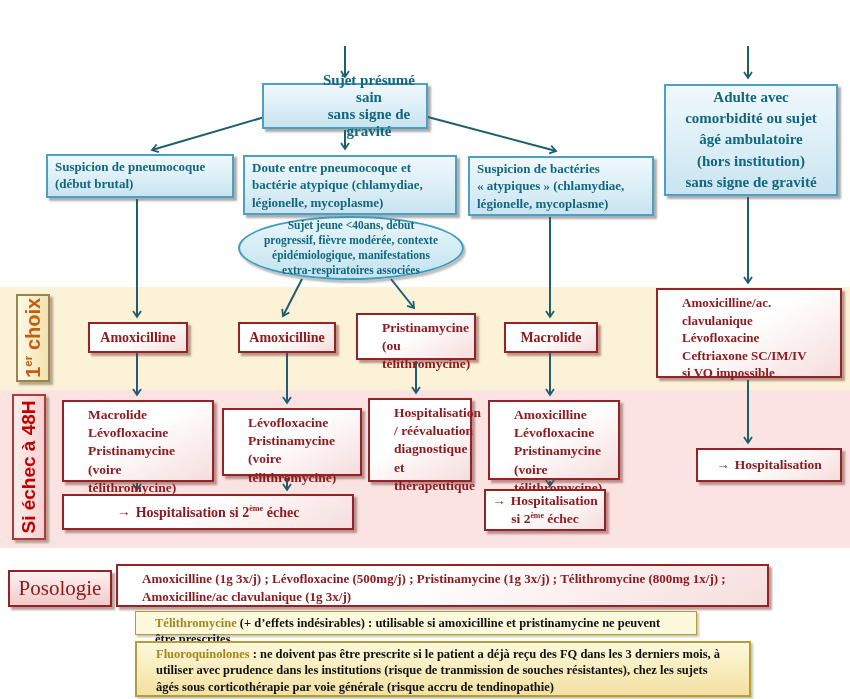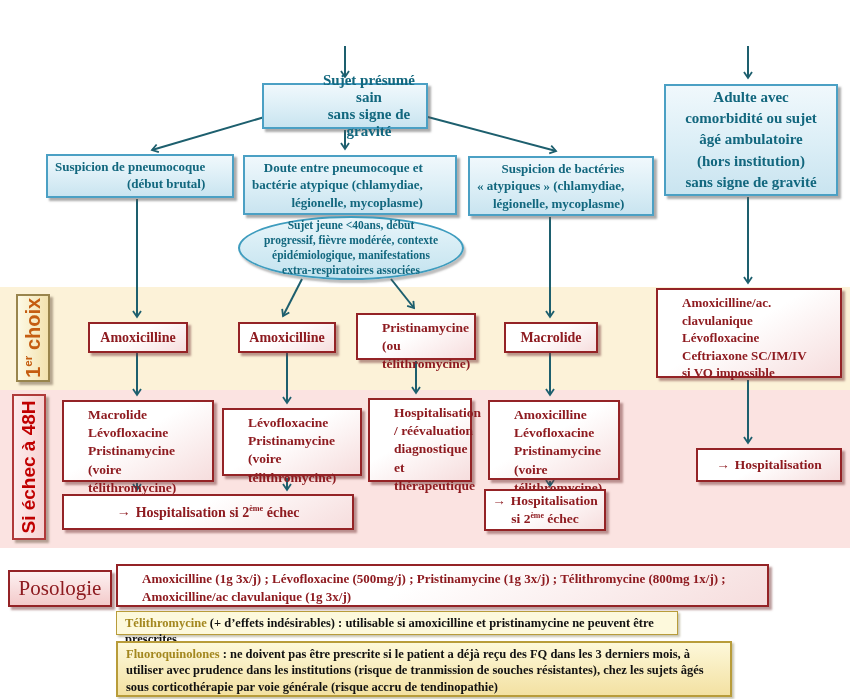--- a/index.html
+++ b/index.html
@@ -13,21 +13,21 @@
   #band-echec{top:390px;height:158px;background:#fbe3e1;}
 
   
   .tealbox{
     background:linear-gradient(180deg,#f0f8fc 0%,#dbeef6 55%,#c9e4f0 100%);
     border:2px solid #4ba0c4;color:#12677e;font-weight:bold;
     box-shadow:3px 3px 2px rgba(90,90,90,.5);
     display:flex;align-items:center;justify-content:center;
     white-space:pre-line;text-align:center;
   }
-  .tealbox.leftal{justify-content:flex-start;text-align:right;padding:14px 7px;}
+  .tealbox.leftal{justify-content:flex-start;text-align:left;padding:14px 7px;}
   .ellipse{
     border-radius:50%;background:linear-gradient(180deg,#e8f5fa,#c3e3ef);
     border:2px solid #3e9cbe;color:#12677e;font-weight:bold;
     display:flex;align-items:center;justify-content:center;
     white-space:pre-line;text-align:center;box-shadow:2px 3px 2px rgba(90,90,90,.4);
   }
   
   .redbox{
     background:linear-gradient(150deg,#ffffff 45%,#f6dddd 100%);
     border:2px solid #942326;color:#8e1b20;font-weight:bold;
@@ -52,23 +52,24 @@
   }
   .bandlabel .rot{transform:rotate(-90deg);white-space:nowrap;}
   #label-choix{background:linear-gradient(90deg,#fdf9e4,#f2e2ae);border:2px solid #99854d;color:#c55d11;font-size:20px;}
   #label-echec{background:linear-gradient(90deg,#fdecec,#f7d2d2);border:2px solid #b03a3a;color:#c00000;font-size:19px;}
   sup{font-size:.58em;}
   .arrowglyph{margin-right:5px;}
   
   .goldlead{color:#a3871f;}
   .note{
     font-weight:bold;color:#111;font-size:12.5px;line-height:1.3;
-    border:2px solid #b89c3a;padding:3px 8px;
+    border:2px solid #b89c3a;padding:3px 19px;
     background:linear-gradient(180deg,#fdf8da,#f3e1a2);
     box-shadow:2px 2px 2px rgba(120,110,60,.4);
+    margin-left:19px;
   }
   svg.overlay{position:absolute;left:0;top:0;pointer-events:none;}
 </style>
 </head>
 <body>
 
 <div id="canvas">
 
   <div id="band-choix" class="band"></div>
   <div id="band-echec" class="band"></div>

